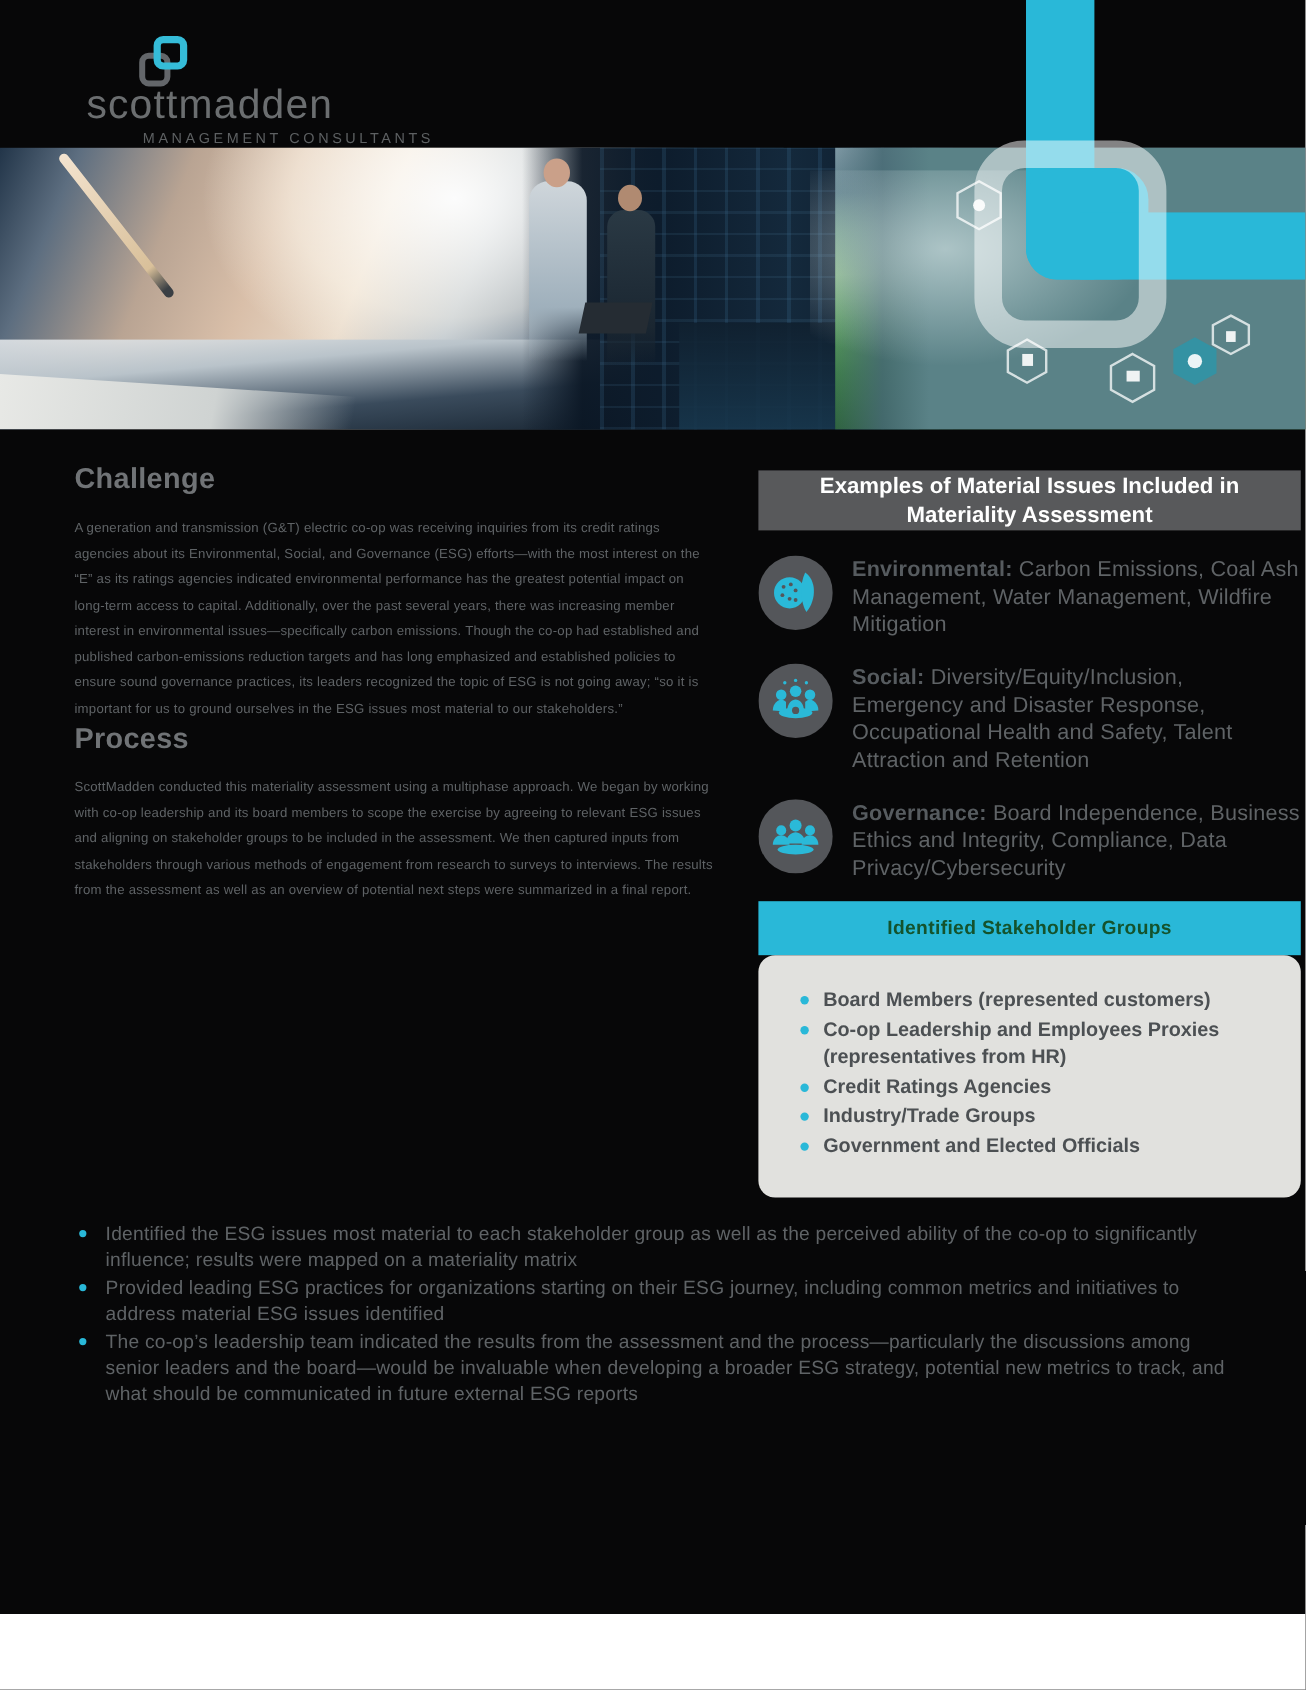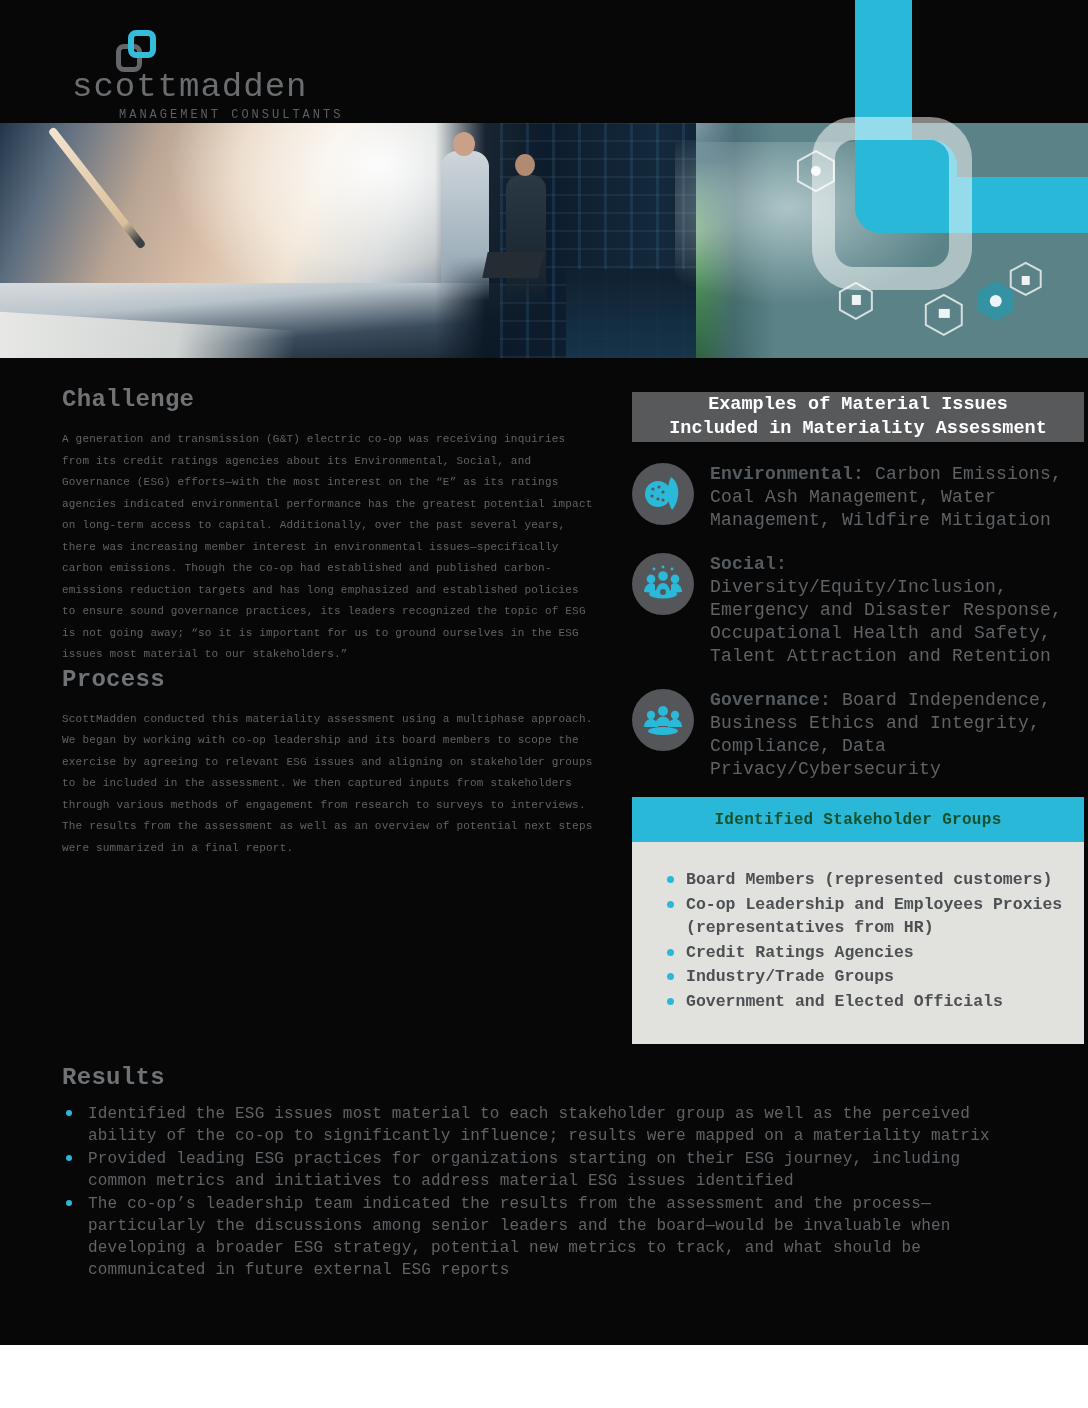--- a/index.html
+++ b/index.html
@@ -1,19 +1,19 @@
 <!DOCTYPE html>
 <html><head>
 <meta charset="utf-8">
 <style>
   html,body { margin:0; padding:0; background:#ffffff; }
   .page {
     position:relative; width:1088px; height:1408px;
     background:#070708; overflow:hidden;
-    font-family:Liberation Mono, monospace;
+    font-family:Liberation Sans, sans-serif;
   }
 
   
   .logo { position:absolute; left:72px; top:26px; z-index:5; }
   .logo-marks { position:relative; height:46px; width:200px; }
   .mark { position:absolute; box-sizing:border-box; border-radius:8px; background:transparent; }
   .mark-gray { left:44px; top:18px; width:26px; height:28px; border:5px solid #63666a; }
   .mark-teal { left:56px; top:4px;  width:28px; height:28px; border:6px solid #35bcd8; }
   .logo-word { font-size:34px; color:#6b6e70; letter-spacing:1px; line-height:30px; }
   .logo-tag  { font-size:12px; color:#5d6062; letter-spacing:3px; margin:6px 0 0 47px; }
@@ -68,21 +68,21 @@
 
   .issues-header { background:#58595b; color:#ffffff; font-weight:bold; font-size:18.5px;
     line-height:24px; text-align:center; padding:1px 36px; box-sizing:border-box; margin-top:6px; }
   .issue-row { display:flex; align-items:flex-start; margin-top:21px; }
   .issue-icon { flex:none; width:62px; height:62px; margin-right:16px; }
   .issue-text { font-size:18px; line-height:23px; color:#5f6366; letter-spacing:.2px; }
   .issue-label { font-weight:bold; color:#565b5f; }
 
   .stakeholder-header { margin-top:16px; background:#29b8d8; color:#14532d; font-weight:bold;
     font-size:16px; text-align:center; padding:14px 0 13px 0; letter-spacing:.3px; }
-  .stakeholder-box { background:#e1e1de; padding:26px 20px 30px 32px; }
+  .stakeholder-box { background:#e1e1de; padding:26px 20px 30px 32px;border-radius:14px; }
   ul.blist { list-style:none; margin:0; padding:0; }
   ul.blist li { position:relative; padding-left:22px; margin:0 0 1px 0; }
   ul.blist li .dot { position:absolute; left:3px; top:8px; width:7px; height:7px; border-radius:50%; background:#29b8d8; }
   .stakeholder-box li { font-weight:bold; color:#4c5053; font-size:16.5px; line-height:23.5px; }
 
   .results { margin:20px 62px 0 62px; width:960px; }
   .results h2.sec { margin-bottom:12px; }
   .results li { font-size:16px; line-height:22px; color:#5f6366; letter-spacing:.2px; margin-bottom:2px; }
   .results ul.blist li { padding-left:26px; }
   .results ul.blist li .dot { left:4px; top:7px; width:6px; height:6px; }
@@ -230,21 +230,20 @@
             <li><span class="dot"></span><span>Co-op Leadership and Employees Proxies (representatives from HR)</span></li>
             <li><span class="dot"></span><span>Credit Ratings Agencies</span></li>
             <li><span class="dot"></span><span>Industry/Trade Groups</span></li>
             <li><span class="dot"></span><span>Government and Elected Officials</span></li>
           </ul>
         </div>
       </div>
     </div>
 
     <div class="results">
-      <h2 class="sec">Results</h2>
       <ul class="blist">
         <li><span class="dot"></span><span>Identified the ESG issues most material to each stakeholder group as well as the perceived ability of the co-op to significantly influence; results were mapped on a materiality matrix</span></li>
         <li><span class="dot"></span><span>Provided leading ESG practices for organizations starting on their ESG journey, including common metrics and initiatives to address material ESG issues identified</span></li>
         <li><span class="dot"></span><span>The co-op’s leadership team indicated the results from the assessment and the process—particularly the discussions among senior leaders and the board—would be invaluable when developing a broader ESG strategy, potential new metrics to track, and what should be communicated in future external ESG reports</span></li>
       </ul>
     </div>
   </div>
 
   <div class="footer-strip"></div>
 </div>

